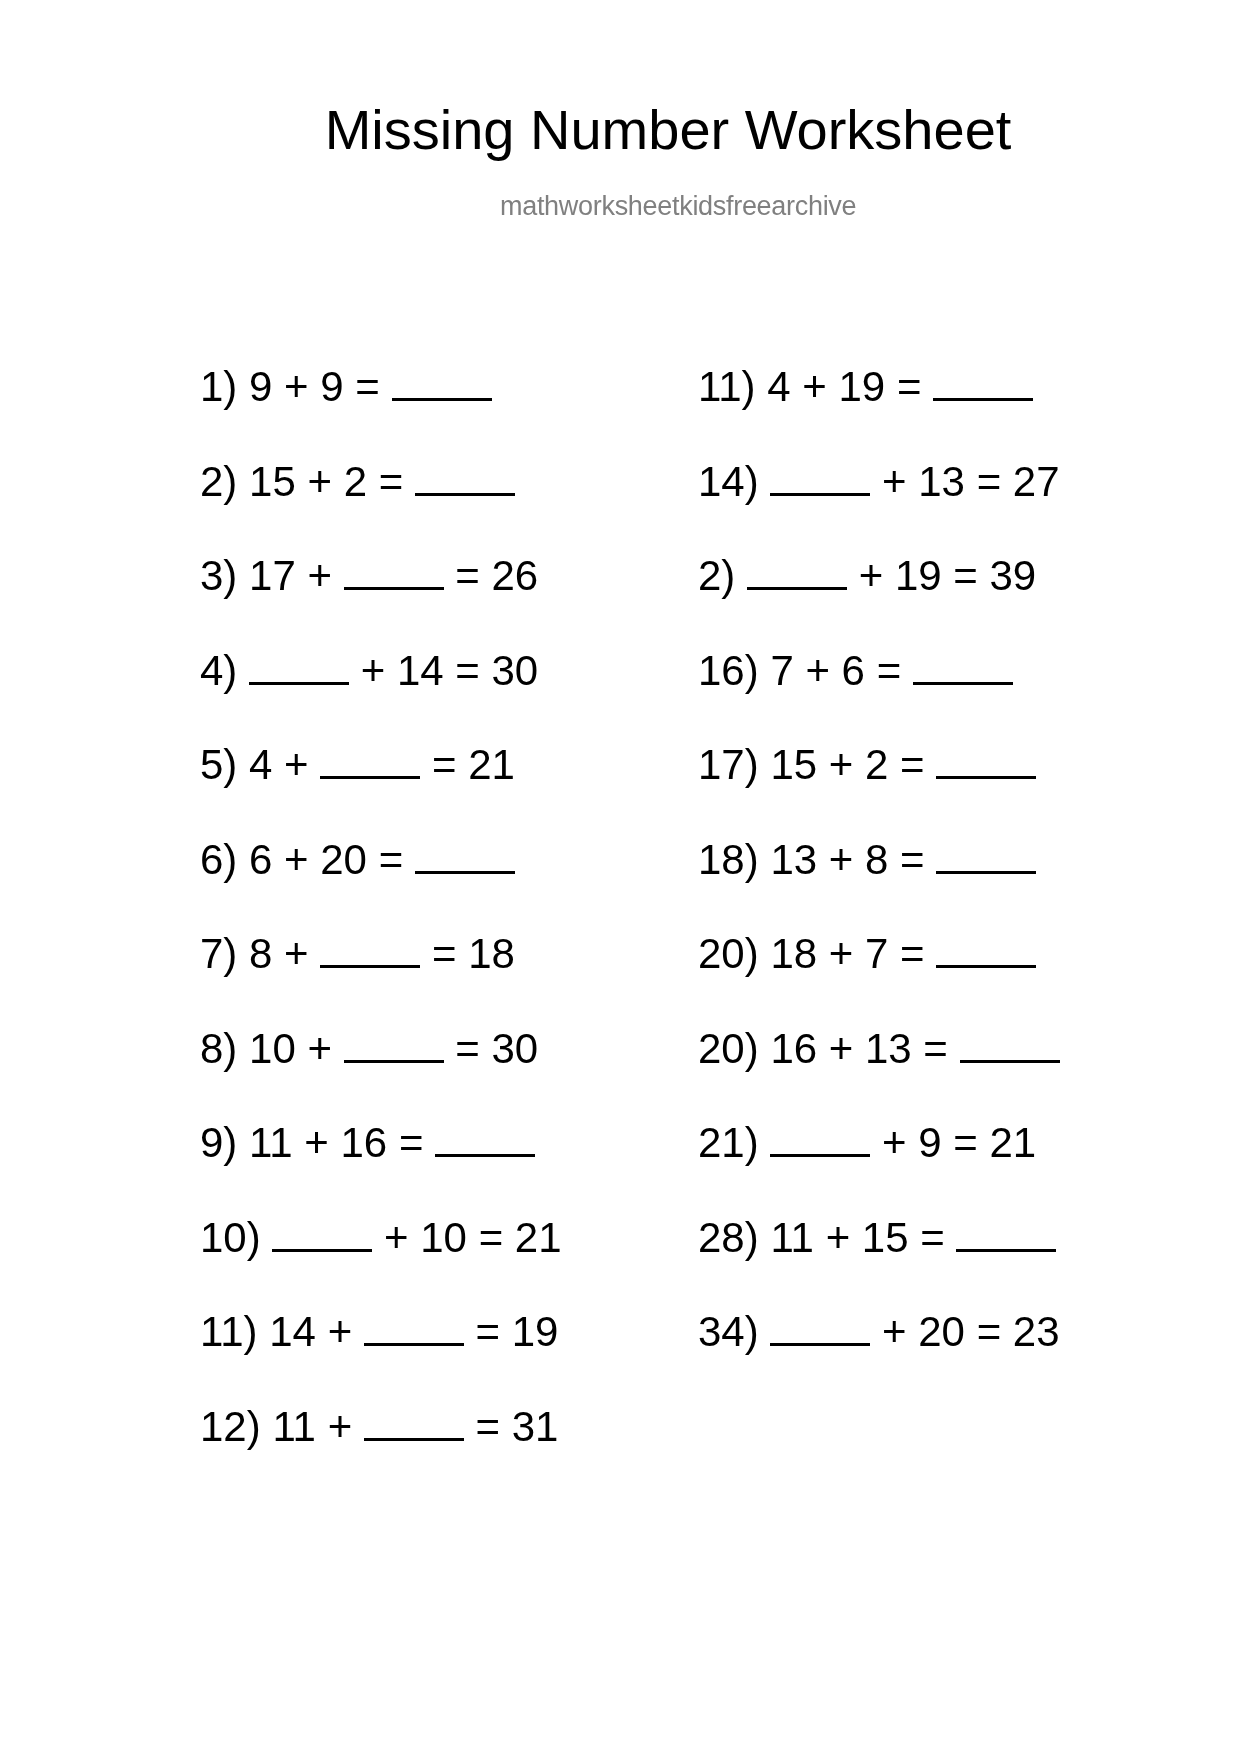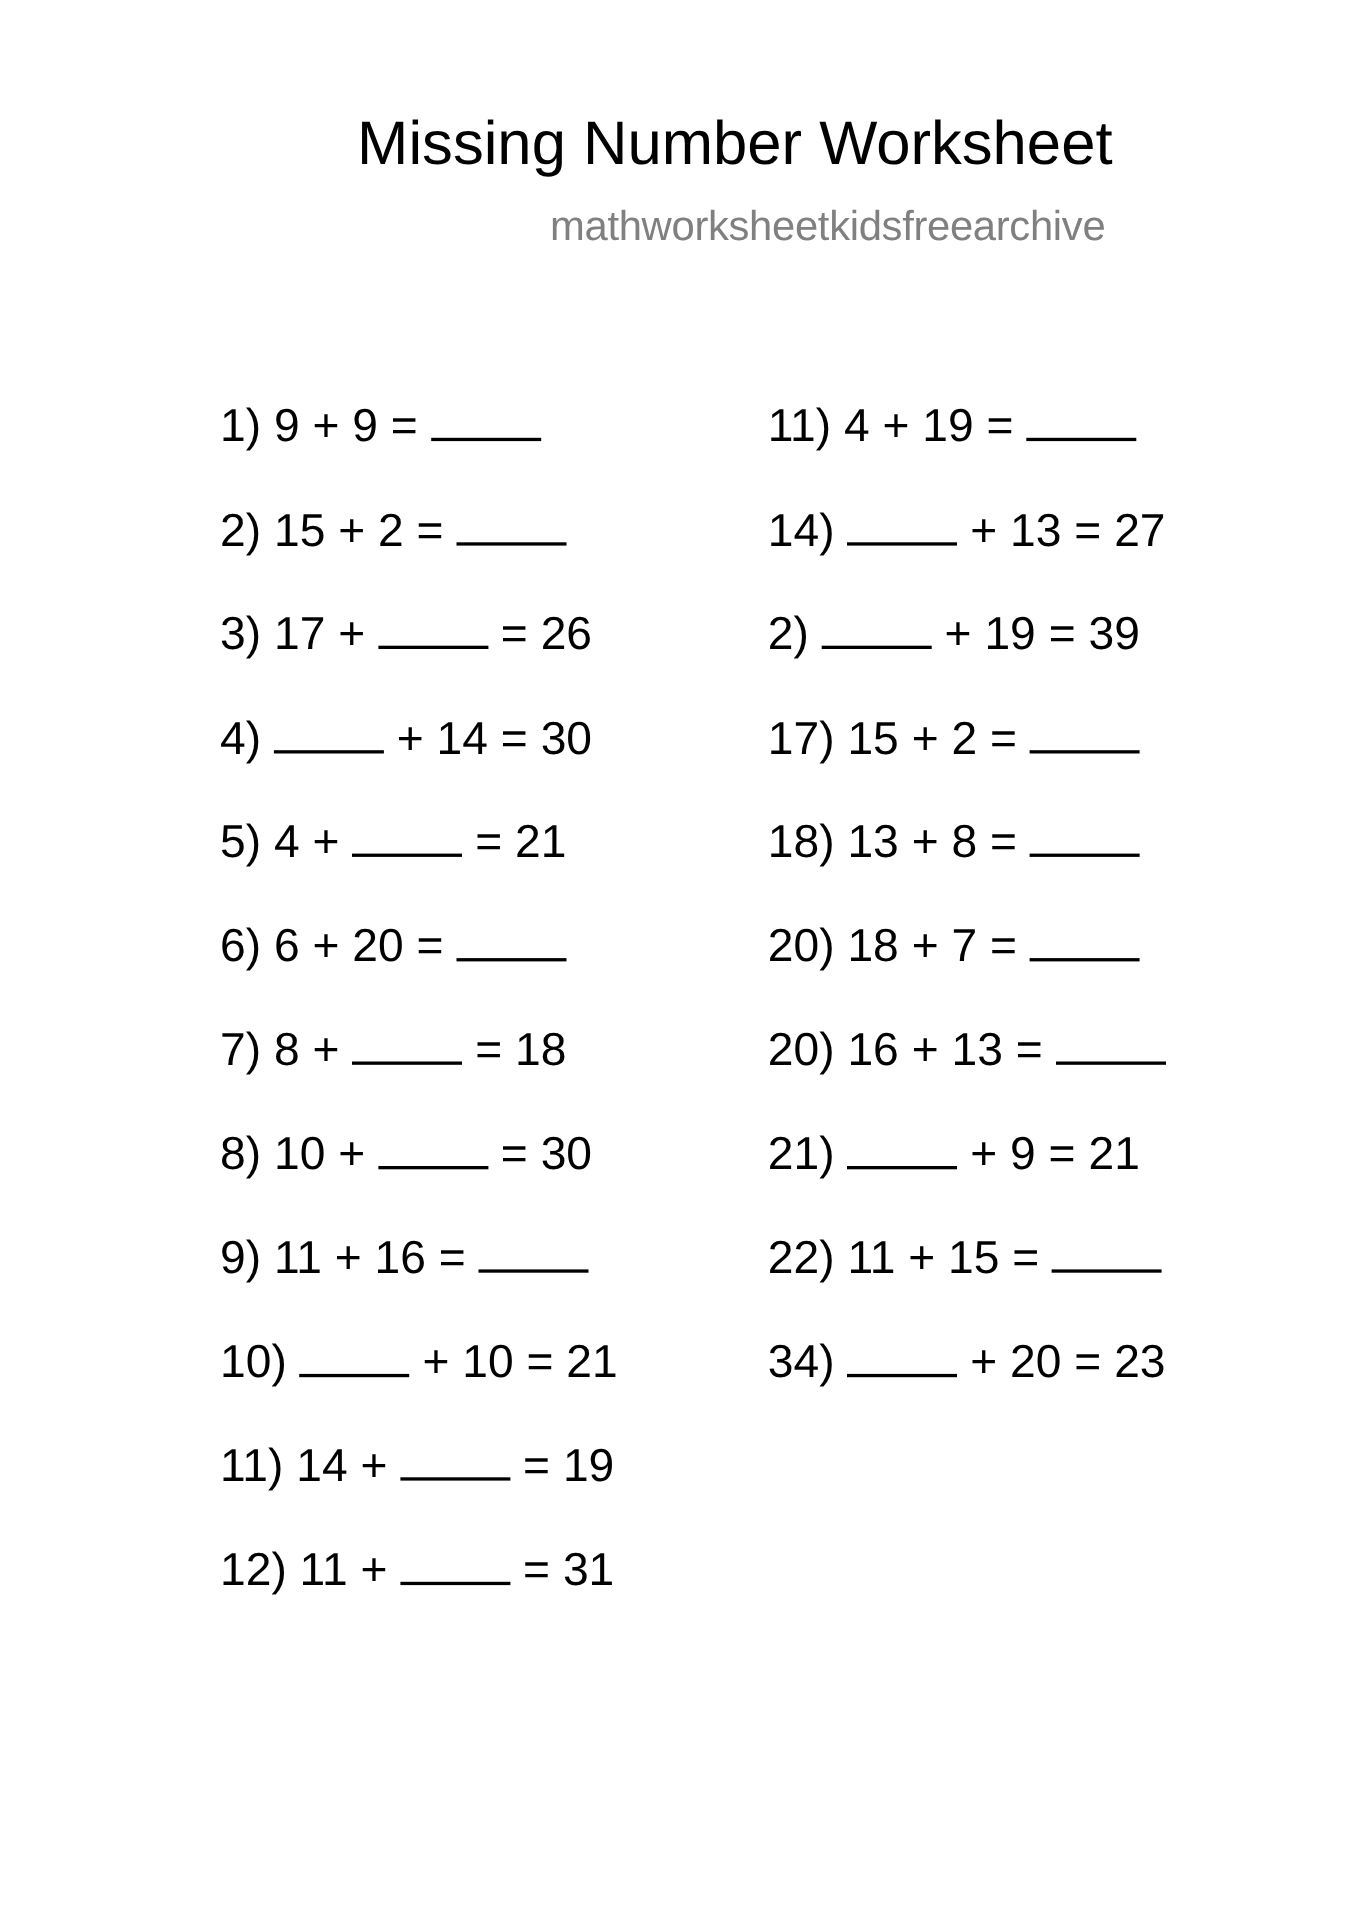--- a/index.html
+++ b/index.html
@@ -1,20 +1,20 @@
 <!DOCTYPE html>
 <html><head>
 <meta charset="utf-8">
 <style>
   html, body { margin:0; padding:0; background:#ffffff; }
   body { width:1240px; height:1754px; position:relative; overflow:hidden;
          font-family:"Liberation Sans", sans-serif; color:#000; }
   .title { position:absolute; left:0; width:1336px; top:98px; text-align:center;
            font-size:56px; line-height:64px; color:#000; white-space:nowrap; }
-  .subtitle { position:absolute; left:500px; top:182px; font-size:38px; line-height:48px;
+  .subtitle { position:absolute; left:500px; top:182px; font-size:27px; line-height:48px;
               color:#808080; white-space:nowrap; letter-spacing:-0.3px; }
   .col { position:absolute; top:346px;margin-top:12px; }
   .col.left { left:200px; }
   .col.right { left:698px; }
   .problem { height:94.5px; font-size:42px; line-height:54px; white-space:nowrap; }
   .blank { display:inline-block; width:100px; border-bottom:3px solid #000;
            height:40px; vertical-align:-6px; }
   .problem span { vertical-align:baseline; }
 </style>
 </head>
@@ -34,20 +34,21 @@
     <div class="problem"><span>8)</span> <span>10</span> <span>+</span> <span class="blank"></span> <span>=</span> <span>30</span></div>
     <div class="problem"><span>9)</span> <span>11</span> <span>+</span> <span>16</span> <span>=</span> <span class="blank"></span></div>
     <div class="problem"><span>10)</span> <span class="blank"></span> <span>+</span> <span>10</span> <span>=</span> <span>21</span></div>
     <div class="problem"><span>11)</span> <span>14</span> <span>+</span> <span class="blank"></span> <span>=</span> <span>19</span></div>
     <div class="problem"><span>12)</span> <span>11</span> <span>+</span> <span class="blank"></span> <span>=</span> <span>31</span></div>
   </div>
 <div class="col right">
     <div class="problem"><span>11)</span> <span>4</span> <span>+</span> <span>19</span> <span>=</span> <span class="blank"></span></div>
     <div class="problem"><span>14)</span> <span class="blank"></span> <span>+</span> <span>13</span> <span>=</span> <span>27</span></div>
     <div class="problem"><span>2)</span> <span class="blank"></span> <span>+</span> <span>19</span> <span>=</span> <span>39</span></div>
+    <div class="problem"><span>16)</span> <span>7</span> <span>+</span> <span>6</span> <span>=</span> <span class="blank"></span></div>
     <div class="problem"><span>17)</span> <span>15</span> <span>+</span> <span>2</span> <span>=</span> <span class="blank"></span></div>
     <div class="problem"><span>18)</span> <span>13</span> <span>+</span> <span>8</span> <span>=</span> <span class="blank"></span></div>
     <div class="problem"><span>20)</span> <span>18</span> <span>+</span> <span>7</span> <span>=</span> <span class="blank"></span></div>
     <div class="problem"><span>20)</span> <span>16</span> <span>+</span> <span>13</span> <span>=</span> <span class="blank"></span></div>
     <div class="problem"><span>21)</span> <span class="blank"></span> <span>+</span> <span>9</span> <span>=</span> <span>21</span></div>
-    <div class="problem"><span>22)</span> <span>11</span> <span>+</span> <span>15</span> <span>=</span> <span class="blank"></span></div>
+    <div class="problem"><span>28)</span> <span>11</span> <span>+</span> <span>15</span> <span>=</span> <span class="blank"></span></div>
     <div class="problem"><span>34)</span> <span class="blank"></span> <span>+</span> <span>20</span> <span>=</span> <span>23</span></div>
   </div>
 
 </body></html>

